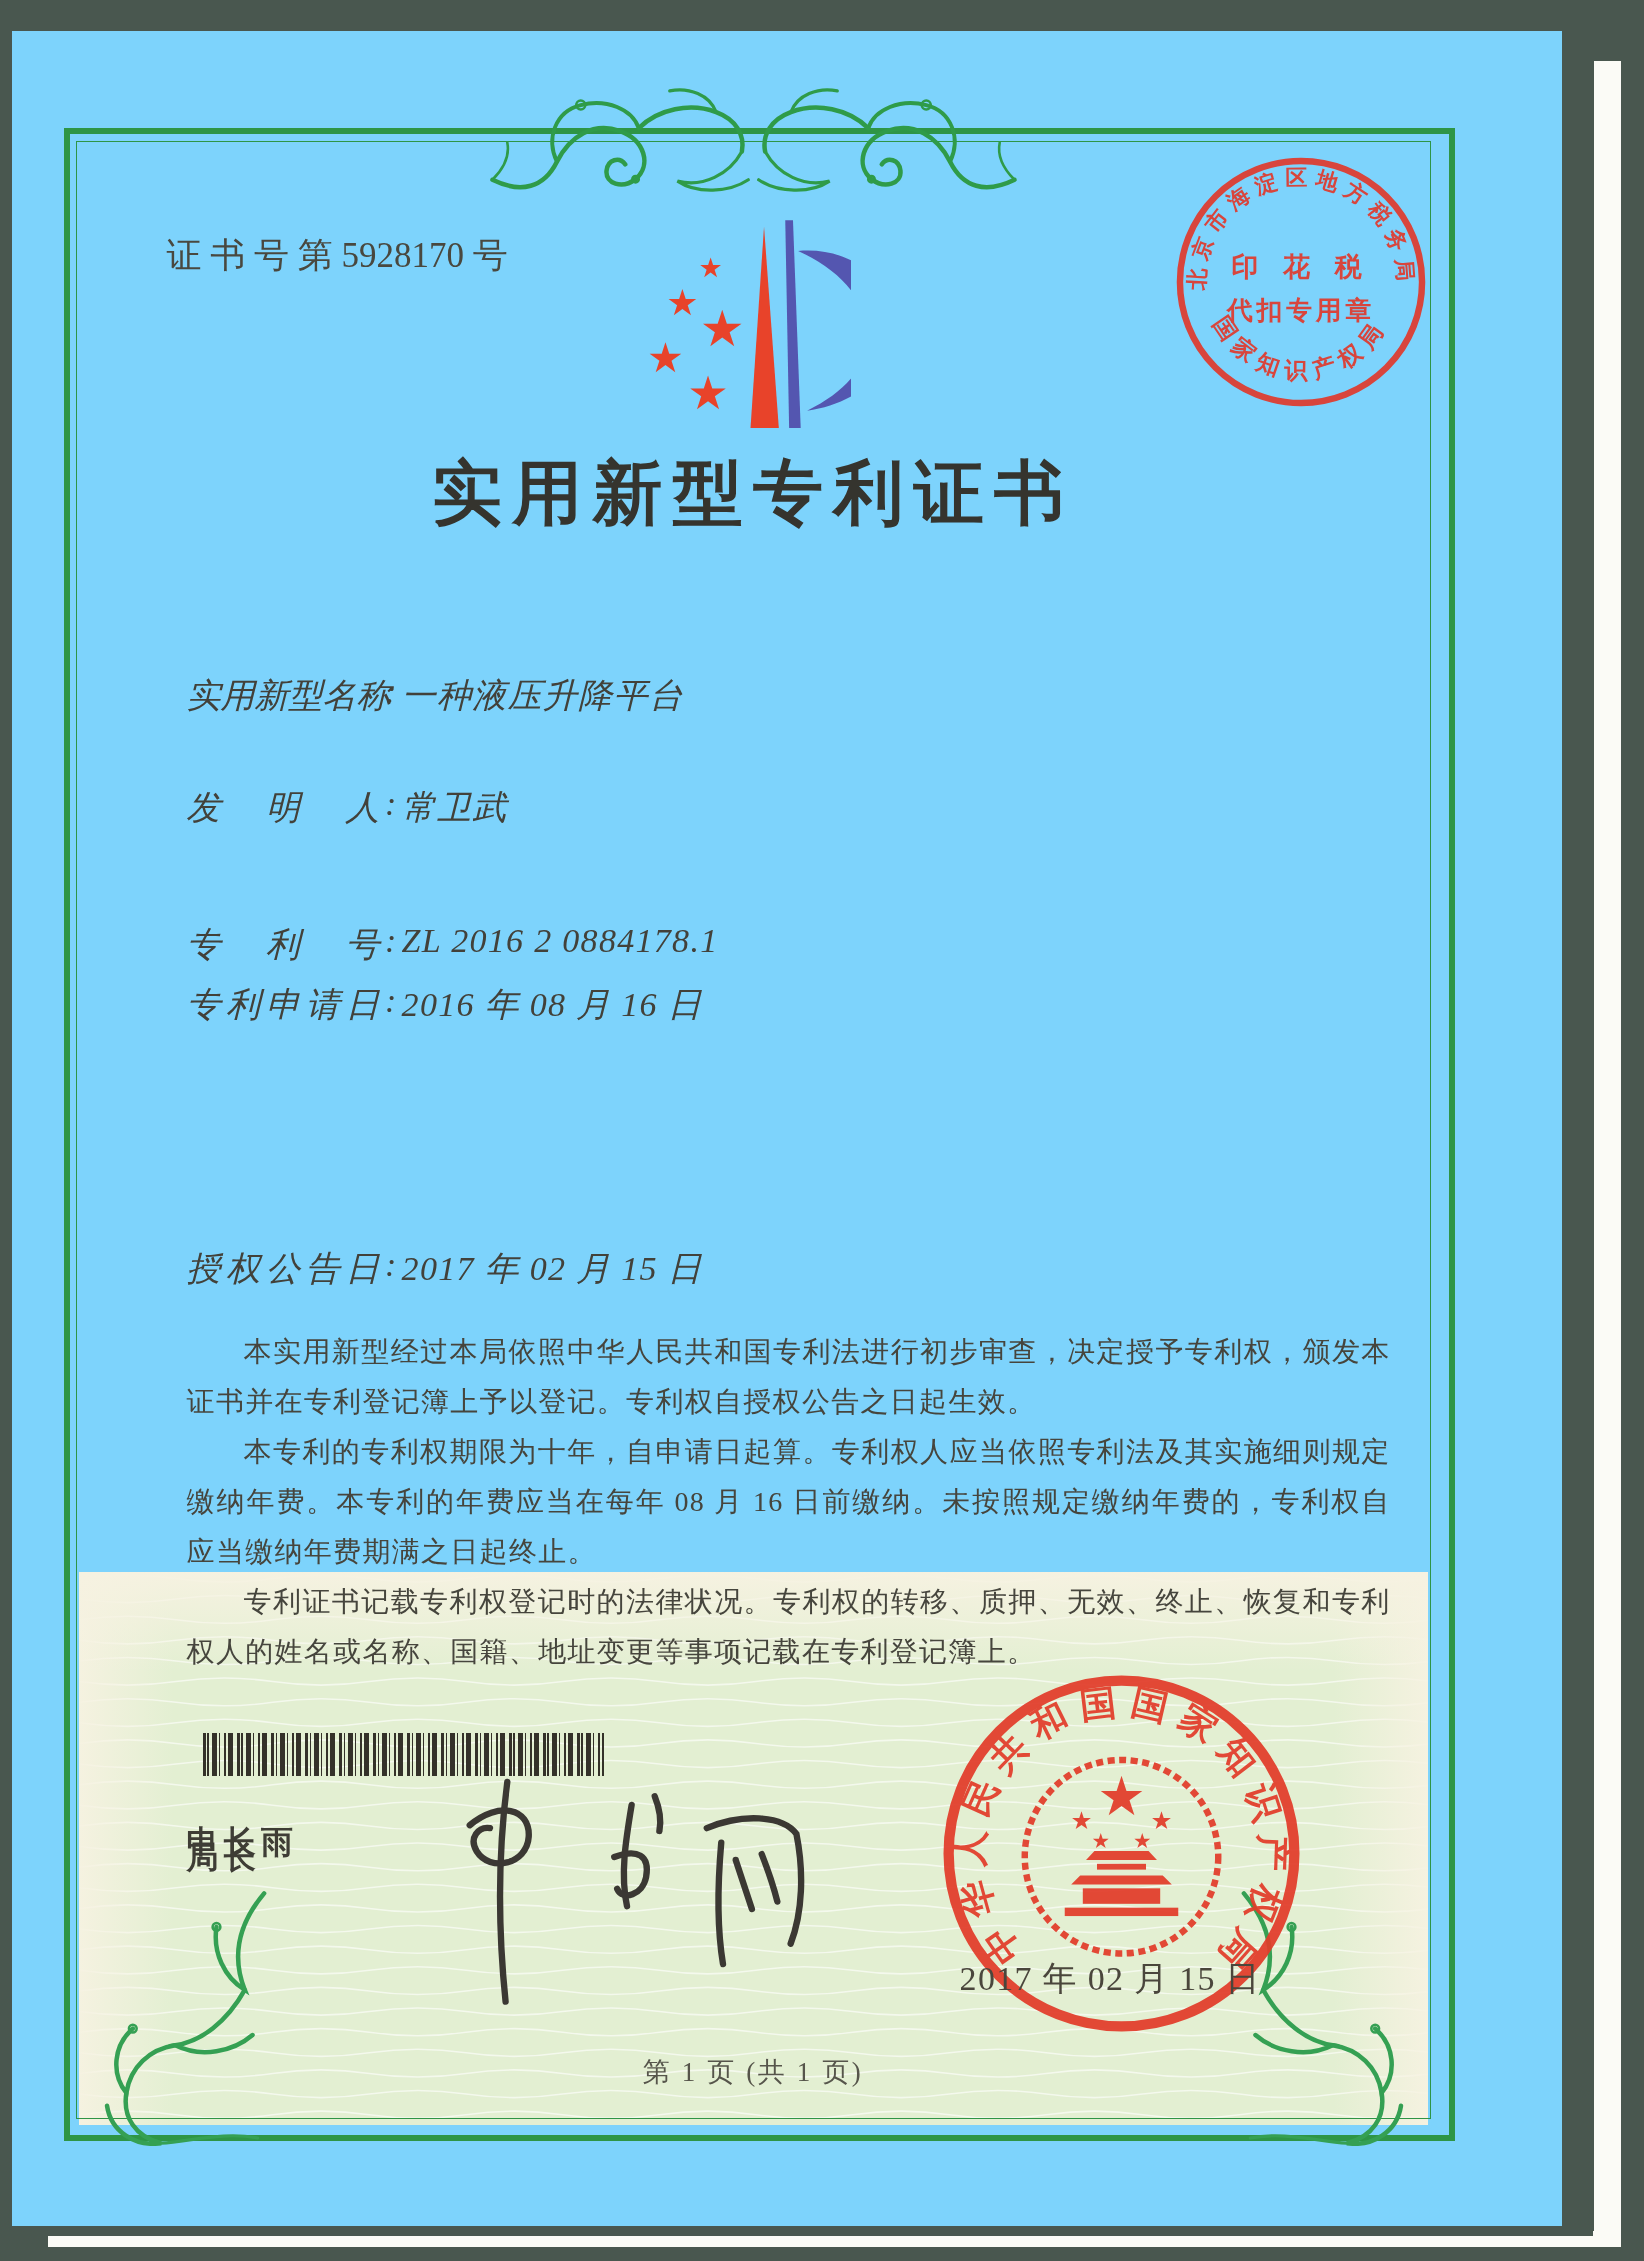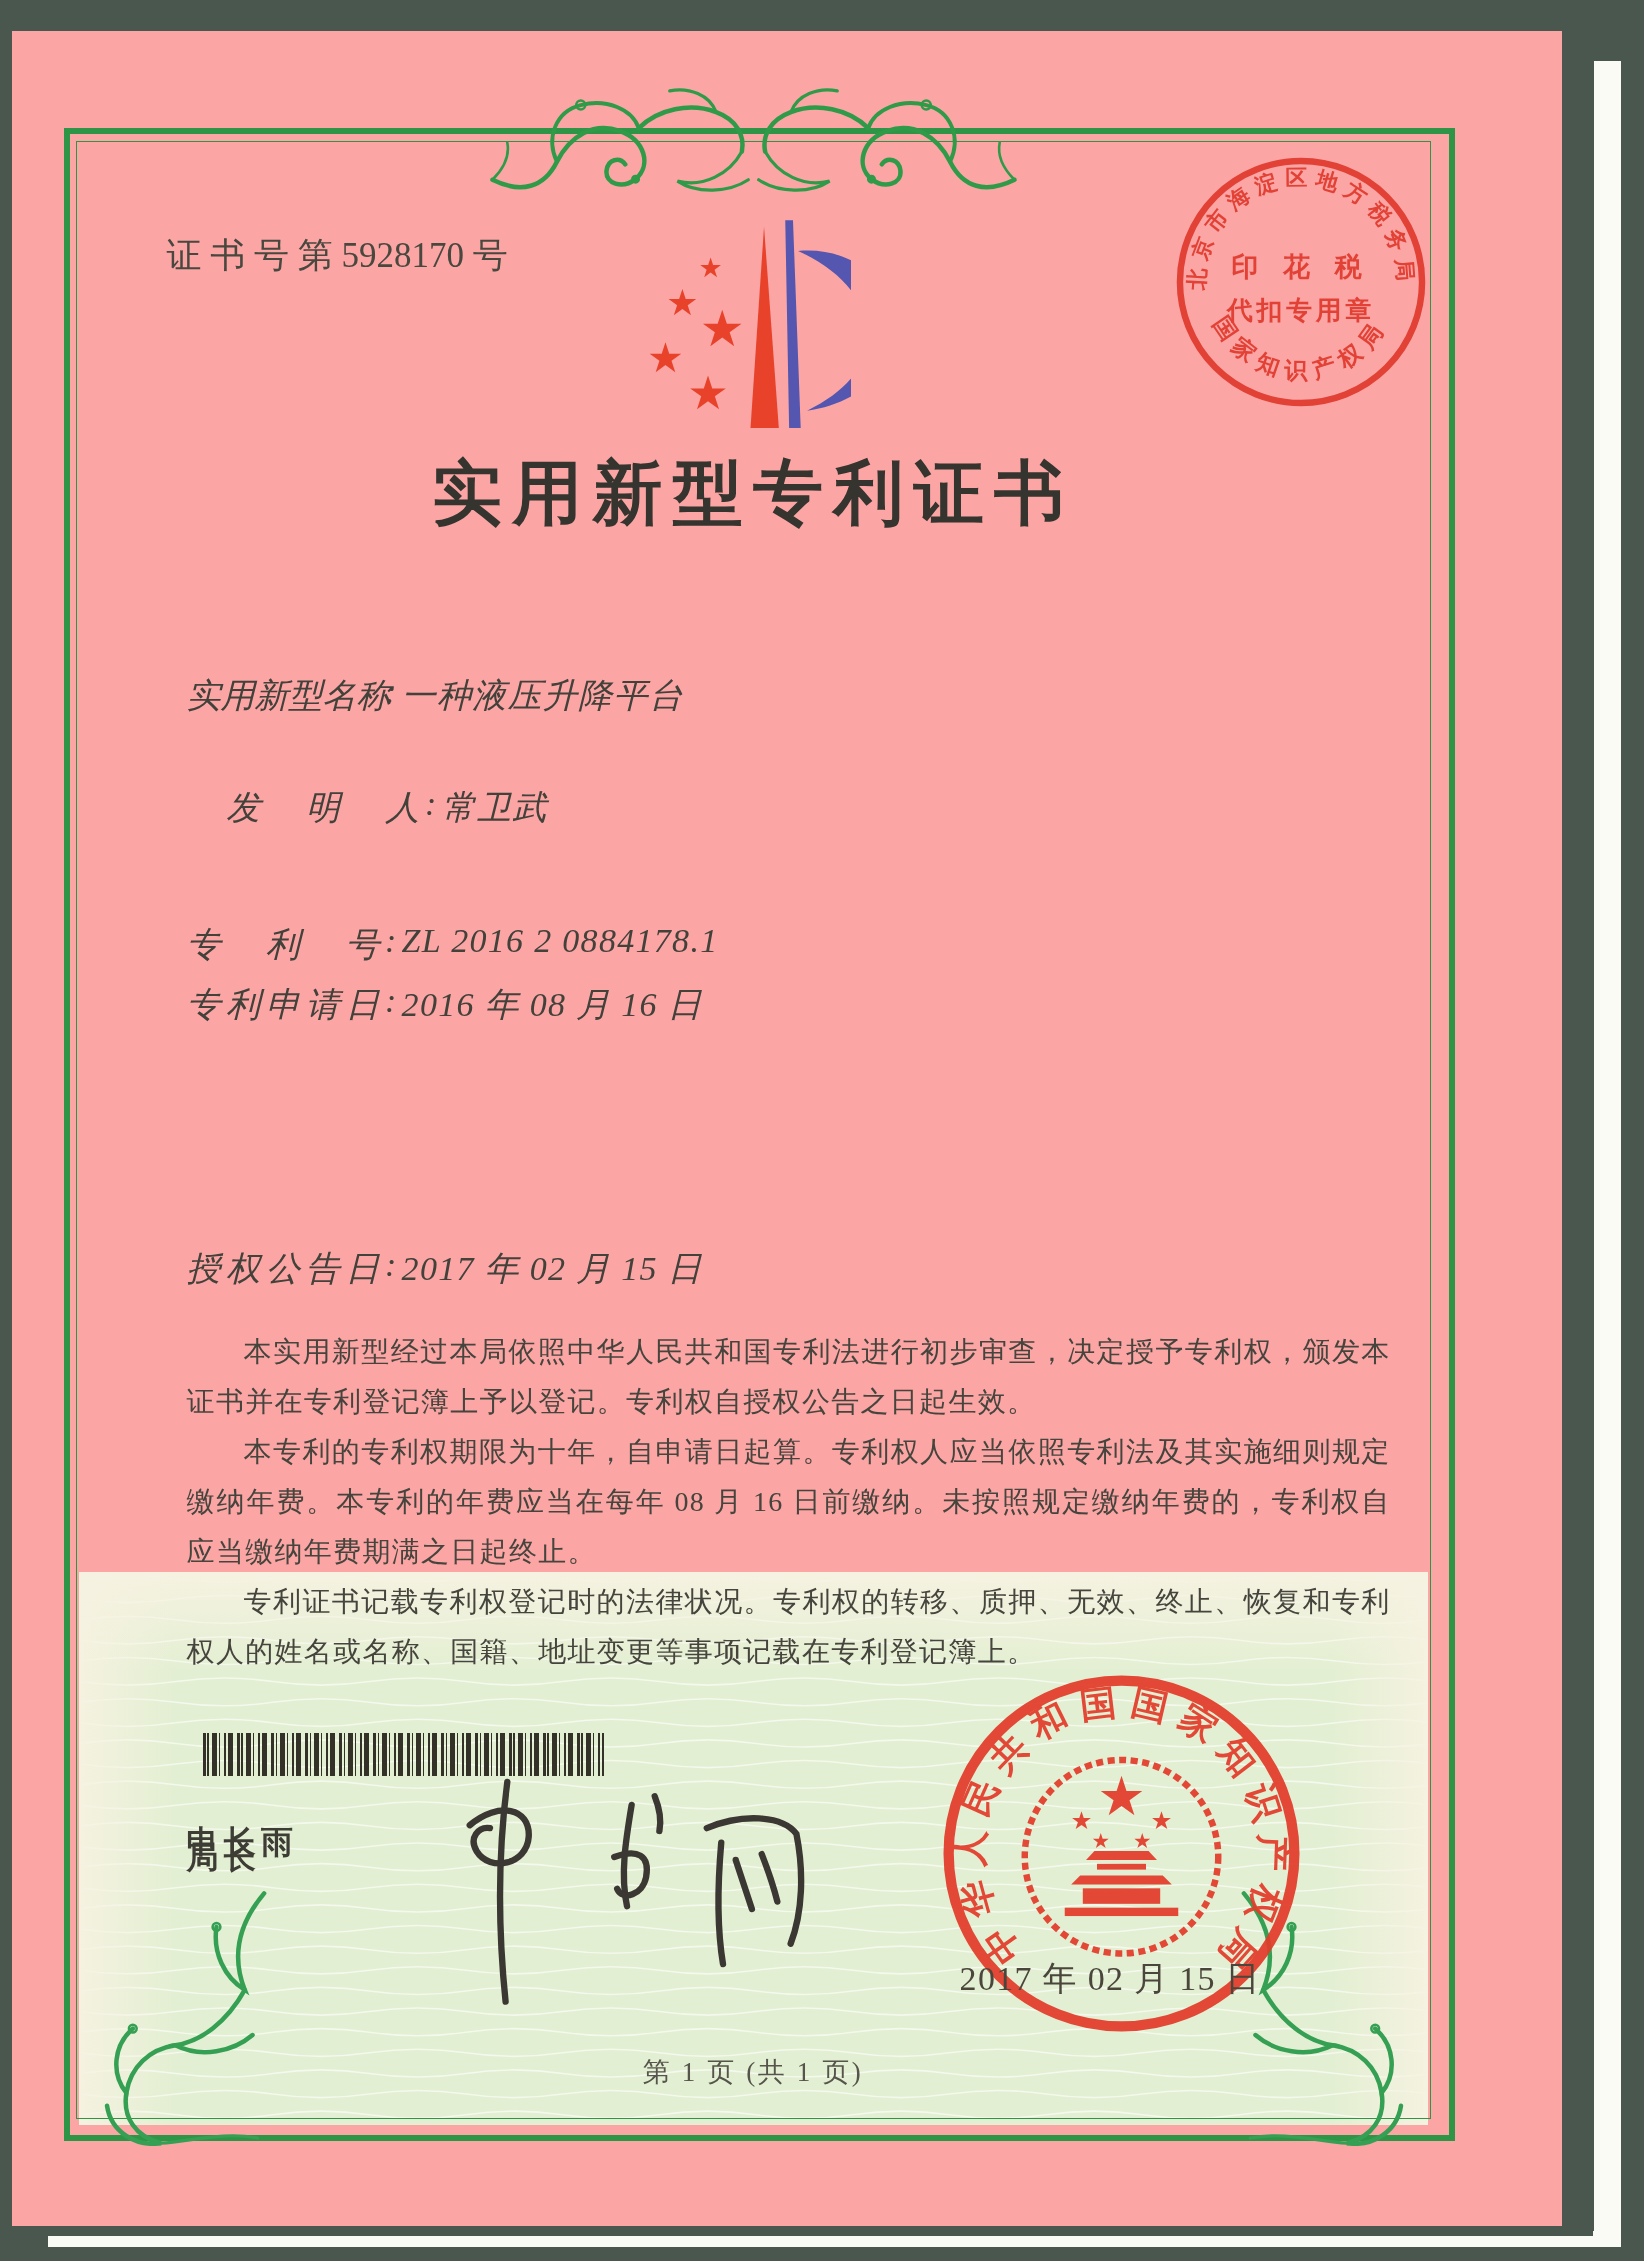--- a/index.html
+++ b/index.html
@@ -1,21 +1,21 @@
 <!DOCTYPE html>
 <html style="font-size:10.3px"><head>
 <meta charset="utf-8">
 <style>
   html,body{margin:0;padding:0;}
   body{width:1644px;height:2261px;position:relative;background:#49574f;
        font-family:"Liberation Serif","DejaVu Serif",serif;overflow:hidden;}
   .abs{position:absolute;}
   
   #underpage{left:48px;top:61px;width:1573px;height:2186px;background:#fbfbf6;}
-  #paper{left:11.6px;top:31px;width:1551px;height:2197px;background:#fca5a5;overflow:hidden;}
+  #paper{left:11.6px;top:31px;width:1551px;height:2197px;background:#7dd3fc;overflow:hidden;}
   .gapstrip{background:#49574f;}
   #gap-right{left:1562px;top:31px;width:32px;height:2200px;}
   #gap-bottom{left:11.6px;top:2226px;width:1581px;height:10.3px;}
   
   .frame-outer{left:52px;top:97px;width:1379px;height:2001px;border:6.4px solid #2e9546;}
   .frame-inner{left:64px;top:110px;width:1353px;height:1976px;border:1.9px solid #2e9546;}
   
   #guil{left:67px;top:1541px;width:1349px;height:553px;background:#e3efd2;}
   #guil svg{position:absolute;left:0;top:0;}
   #guil-fade{left:67px;top:1541px;width:1349px;height:553px;
@@ -24,21 +24,21 @@
        linear-gradient(to right, rgba(246,242,225,.95) 0%, rgba(246,242,225,0) 7%),
        linear-gradient(to left, rgba(246,242,225,.95) 0%, rgba(246,242,225,0) 7%);}
   
   #cert-no{left:155px;top:201px;font-size:35px;color:#49483f;white-space:nowrap;}
   #title{left:52px;top:416px;width:1379px;text-align:center;font-size:70px;font-weight:bold;
          color:#35342e;letter-spacing:10.3px;}
   .row{left:175px;height:45px;font-size:34px;color:#42413a;white-space:nowrap;font-style:italic;}
   .row .lbl{display:inline-block;width:193px;text-align:justify;text-align-last:justify;vertical-align:top;}
   .row .col{display:inline-block;width:22px;text-align:center;vertical-align:top;}
   .row .val{display:inline-block;vertical-align:top;letter-spacing:1.3px;}
-  #row-0{top:642px;} #row-1{top:754px;margin-left:40px;} #row-2{top:870px;margin-top:21px;}
+  #row-0{top:642px;} #row-1{top:754px;} #row-2{top:870px;margin-top:21px;}
   #row-3{top:951px;} #row-4{top:1097px;} #row-5{top:1215px;}
   #body-text{left:175px;top:1296px;width:1204px;font-size:28px;line-height:50px;
              color:#46453d;text-align:justify;letter-spacing:1.3px;}
   #body-text p{margin:0;text-indent:57px;}
   #barcode{left:191px;top:1702px;width:401px;height:43px;
      background:repeating-linear-gradient(90deg,
        #343129 0 2.6px,transparent 2.6px 4.5px,#343129 4.5px 5.8px,transparent 5.8px 9px,
        #343129 9px 14px,transparent 14px 16px,#343129 16px 17.4px,transparent 17.4px 21px,
        #343129 21px 23px,transparent 23px 25px,#343129 25px 30px,transparent 30px 34px);}
   #director-title{left:175px;top:1805px;font-size:32px;font-weight:600;color:#3e3d35;letter-spacing:5.2px;}

